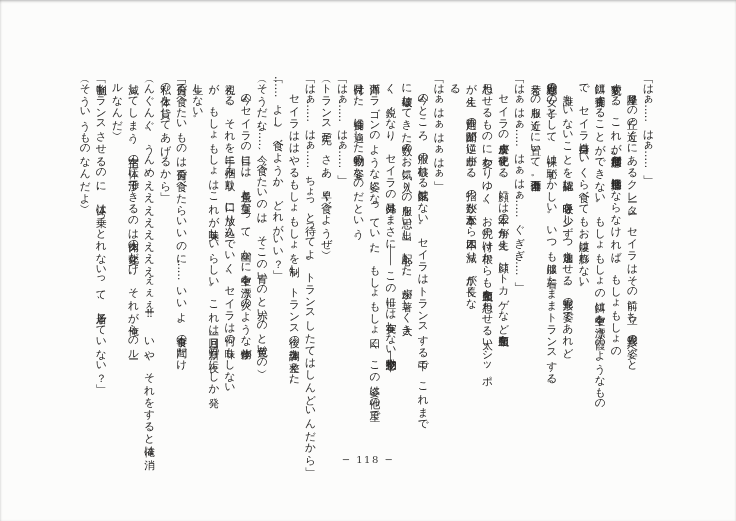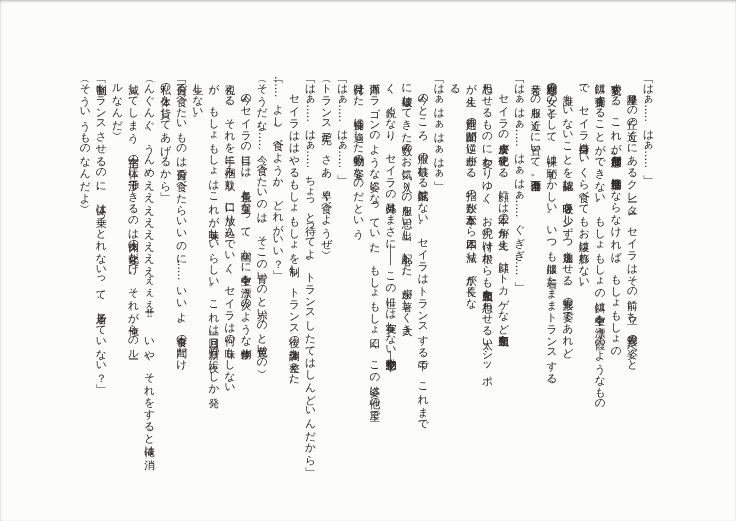--- a/index.html
+++ b/index.html
@@ -87,13 +87,14 @@
     <p class="text-line">が、もしょもしょはこれが美味しいらしい。これは月一回、新月の夜にしか発</p>
     <p class="text-line">生しない。</p>
     <p class="text-line">「自分で食べたいものは自分で食べたらいいのに……いいよ、食事の間だけ、</p>
     <p class="text-line">私の体を貸してあげるから」</p>
     <p class="text-line">（んぐんぐ。うんめええええええええぇぇぇー‼　いや、それをすると俺は消</p>
     <p class="text-line">滅してしまう。宿主の体に干渉できるのは肉体の変化だけ。それが俺らのルー</p>
     <p class="text-line">ルなんだ）</p>
     <p class="text-line">「強制トランスさせるのに、体は乗っとれないって、矛盾していない？」</p>
     <p class="text-line">（そういうものなんだよ）</p>
   </div>
+  <div class="page-number">− 118 −</div>
 </div>
 
 </body></html>

